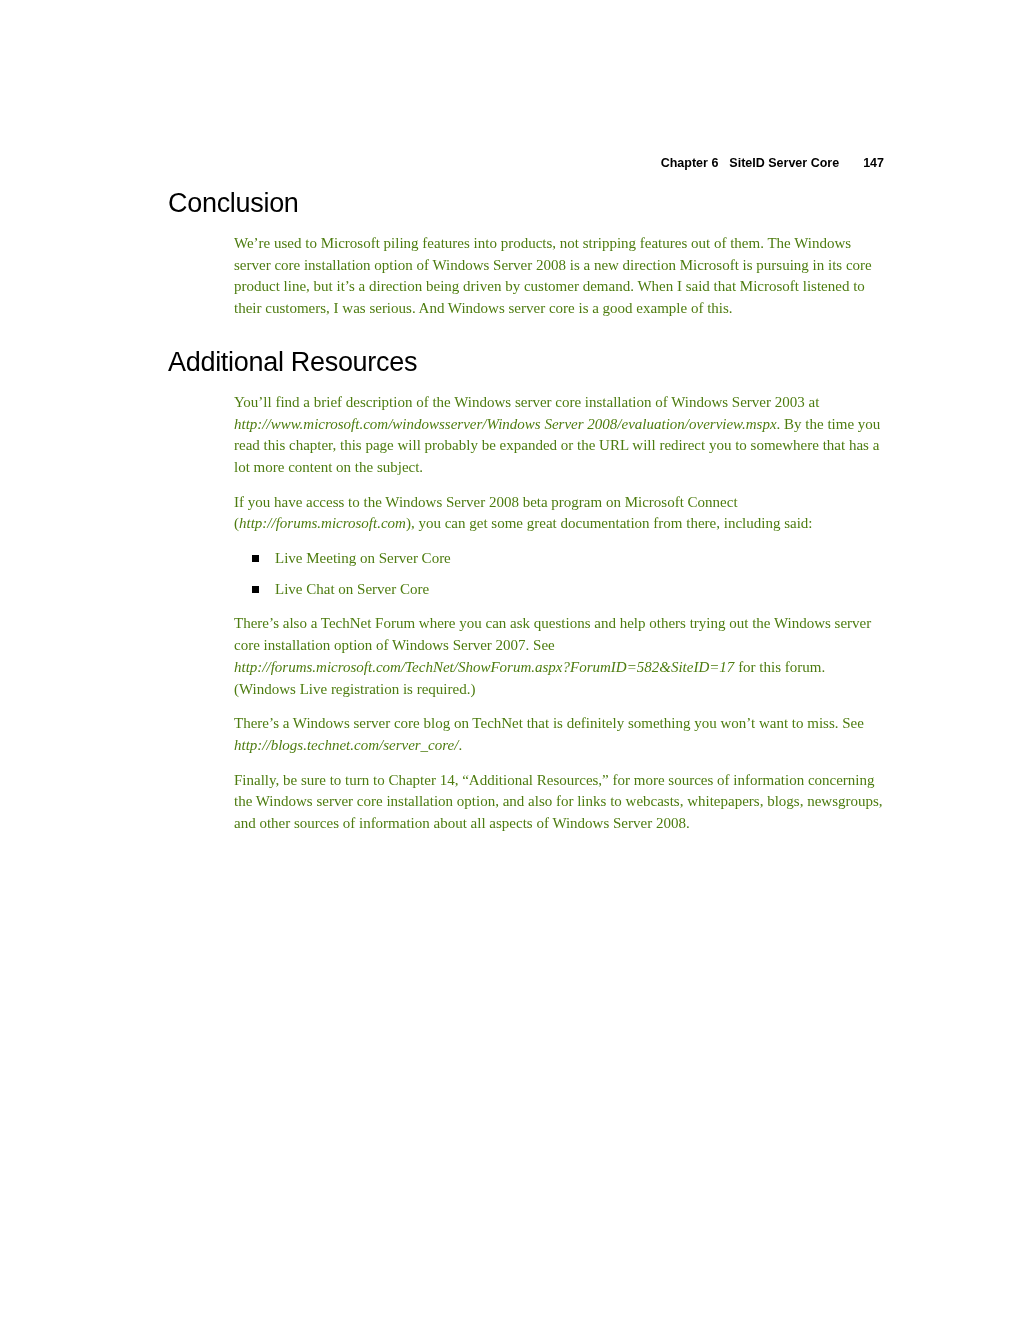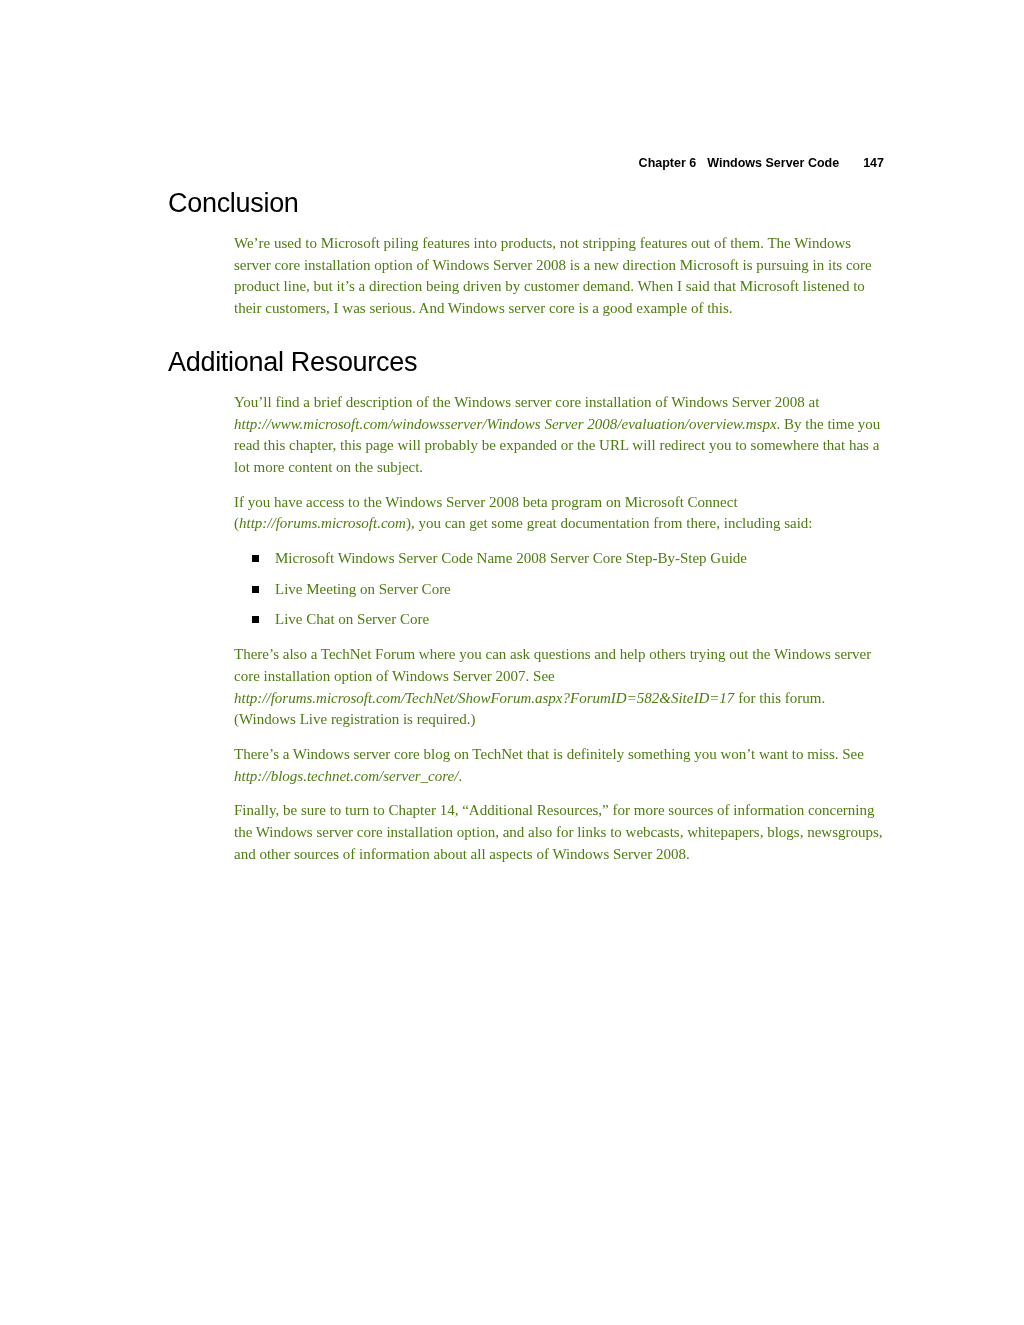--- a/index.html
+++ b/index.html
@@ -71,43 +71,42 @@
     background: #000000;
     display: inline-block;
   }
 </style>
 </head>
 <body>
 
 <div class="page">
 
   <div class="running-head">
-    <span class="chapter-label">Chapter 6</span><span class="chapter-title">Windows Server Code</span><span class="folio">147</span>
+    <span class="chapter-label">Chapter 6</span><span class="chapter-title">SiteID Server Core</span><span class="folio">147</span>
   </div>
 
   <div class="main">
 
     <h1>Conclusion</h1>
 
     <div class="body-block">
       <p>We’re used to Microsoft piling features into products, not stripping features out of them. The Windows server core installation option of Windows Server 2008 is a new direction Microsoft is pursuing in its core product line, but it’s a direction being driven by customer demand. When I said that Microsoft listened to their customers, I was serious. And Windows server core is a good example of this.</p>
     </div>
 
     <h1 class="second">Additional Resources</h1>
 
     <div class="body-block">
 
-      <p><span>You’ll find a brief description of the Windows server core installation of Windows Server 2008 at </span><em>http://www.microsoft.com/windowsserver/Windows Server 2008/evaluation/overview.mspx</em><span>. By the time you read this chapter, this page will probably be expanded or the URL will redirect you to somewhere that has a lot more content on the subject.</span></p>
+      <p><span>You’ll find a brief description of the Windows server core installation of Windows Server 2003 at </span><em>http://www.microsoft.com/windowsserver/Windows Server 2008/evaluation/overview.mspx</em><span>. By the time you read this chapter, this page will probably be expanded or the URL will redirect you to somewhere that has a lot more content on the subject.</span></p>
 
       <p><span>If you have access to the Windows Server 2008 beta program on Microsoft Connect (</span><em>http://forums.microsoft.com</em><span>), you can get some great documentation from there, including said:</span></p>
 
       <ul class="bullets">
         <li>
           <span class="bullet-square"></span>
-          <span>Microsoft Windows Server Code Name 2008 Server Core Step-By-Step Guide</span>
         </li>
         <li>
           <span class="bullet-square"></span>
           <span>Live Meeting on Server Core</span>
         </li>
         <li>
           <span class="bullet-square"></span>
           <span>Live Chat on Server Core</span>
         </li>
       </ul>

